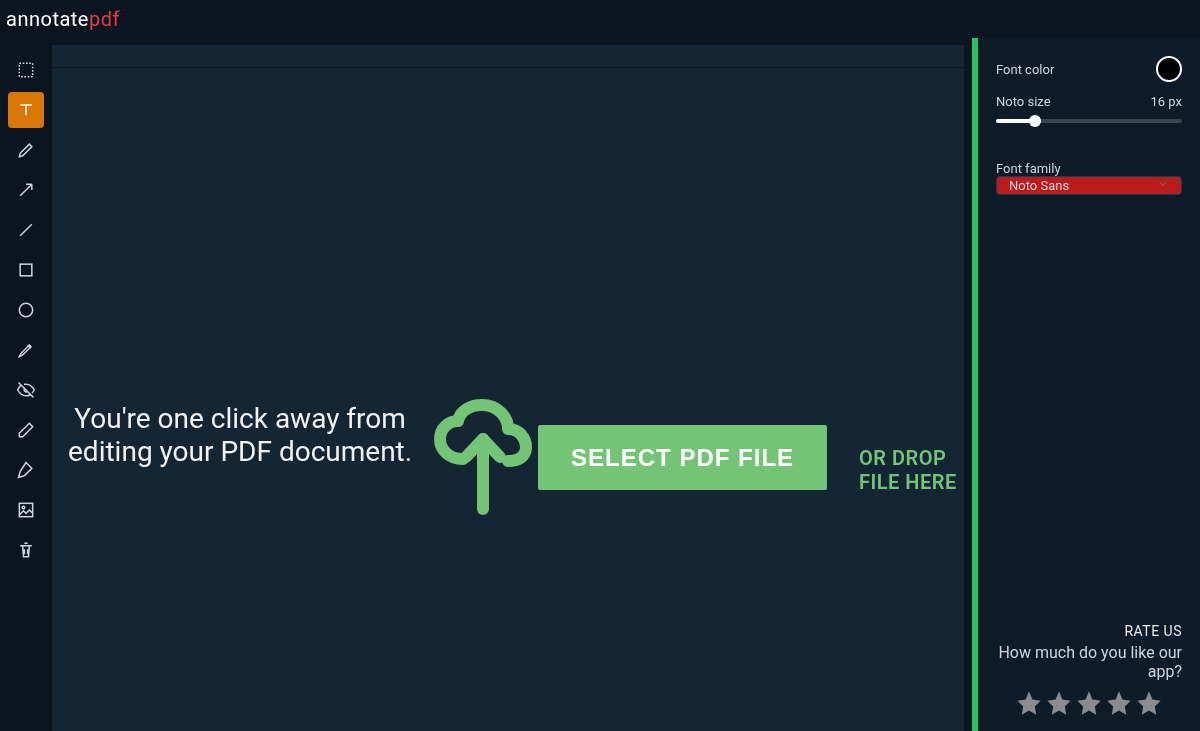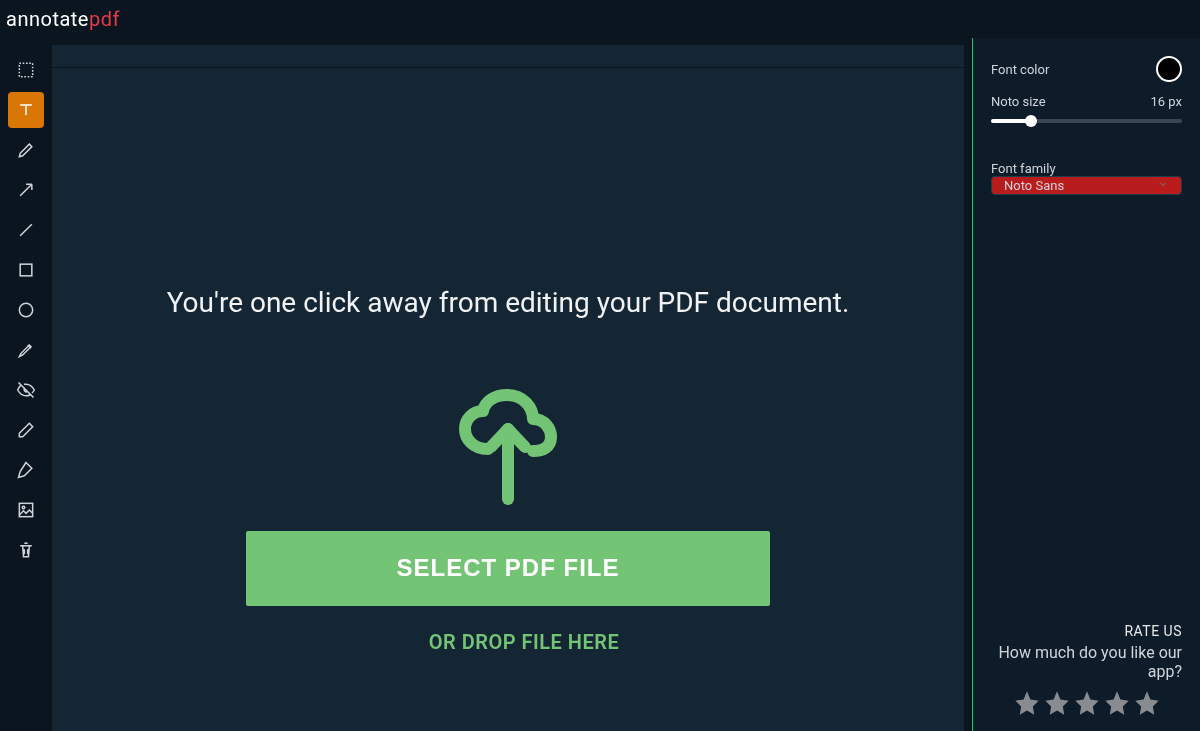--- a/index.html
+++ b/index.html
@@ -53,49 +53,49 @@
     background: #142634;
     border-top: 1px solid #0a1520;
     border-bottom: 1px solid #0a1520;
     margin: 0 8px 0 0;
   }
   .canvas {
     flex: 1;
     background: #142634;
     margin: 0 8px 0 0;
     display: flex;
-    flex-direction: column;
+    flex-direction: row;
     align-items: center;
     padding-top: 140px;
     justify-content: center;
   }
   .headline { font-size: 28px; color: #f0f2f4; font-weight: 400; margin-bottom: 70px; text-align: center; }
   .upload-icon { margin-bottom: 18px; }
   .select-btn {
     width: 524px;
-    height: 75px;
+    height: 65px;
     background: #74c476;
     color: #ffffff;
     font-size: 24px;
     font-weight: 700;
     letter-spacing: 1px;
     border: none;
     border-radius: 2px;
     cursor: pointer;
     margin-bottom: 24px;
   }
   .drop-text { color: #74c476; font-size: 20px; font-weight: 600; letter-spacing: 0.5px; margin-left: 32px; }
 
   .rightpanel {
     width: 228px;
     background: #0e1b28;
     padding: 18px 18px 14px 18px;
     display: flex;
     flex-direction: column;
-    border-left: 1px solid #22c55e;
+    border-left: 6px solid #22c55e;
   }
   .rp-row { display: flex; justify-content: space-between; align-items: center; margin-bottom: 12px; }
   .rp-label { font-size: 13px; color: #cfd4da; }
   .rp-value { font-size: 13px; color: #cfd4da; }
   .color-swatch {
     width: 26px; height: 26px; border-radius: 50%; background: #000; border: 2px solid #fff;
   }
   .slider-wrap { margin-bottom: 38px; }
   .slider {
     position: relative; width: 100%; height: 4px; background: #3a4752; border-radius: 2px; margin-top: 6px;

